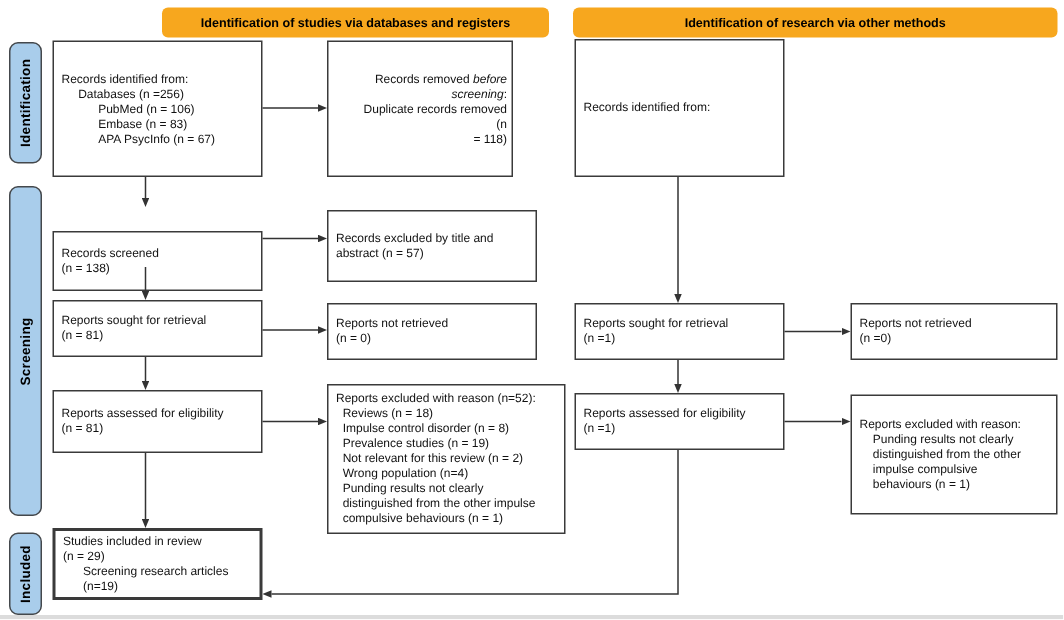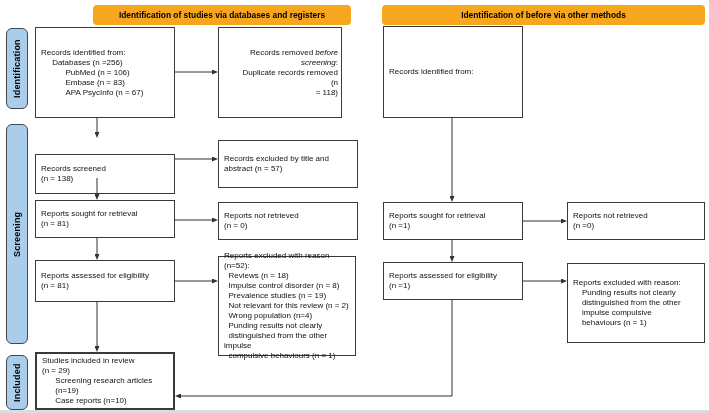--- a/index.html
+++ b/index.html
@@ -6,21 +6,21 @@
   .canvas{
     position:relative;width:709px;height:413px;background:#ffffff;
     font-family:"Liberation Sans",sans-serif;color:var(--text,#111);
     overflow:hidden;
   }
   .banner{
     position:absolute;height:20px;background:var(--banner-bg,#F7A71E);
     border-radius:4px;display:flex;align-items:center;justify-content:center;
     font-size:8.4px;font-weight:bold;color:#000;text-align:center;white-space:nowrap;
   }
-  .banner.left{left:93px;top:5px;width:258px;}
+  .banner.left{left:108px;top:5px;width:258px;}
   .banner.right{left:382px;top:5px;width:323px;}
   .stage{
     position:absolute;left:6px;width:22px;background:var(--stage-bg,#A9CDEB);
     border:1px solid var(--stage-border,#44484C);border-radius:6px;
     display:flex;align-items:center;justify-content:center;
     writing-mode:vertical-rl;transform:rotate(180deg);
     font-size:9px;font-weight:bold;color:#000;letter-spacing:.2px;box-sizing:border-box;
   }
   .stage.identification{top:28px;height:81px;}
   .stage.screening{top:124px;height:220px;}
@@ -28,43 +28,43 @@
   .bx{
     position:absolute;background:#fff;border:1px solid var(--box-border,#3A3A3A);
     box-sizing:border-box;display:flex;flex-direction:column;justify-content:center;
     padding:2px 3px 2px 5px;font-size:8px;line-height:10px;color:var(--text,#111);
   }
   .bx .line{white-space:pre-wrap;}
   .p-b1{left:35px;top:27px;width:140px;height:91px;}
   .p-b2{left:35px;top:138px;width:140px;height:40px;margin-top:16px;}
   .p-b3{left:35px;top:200px;width:140px;height:38px;}
   .p-b4{left:35px;top:260px;width:140px;height:42px;}
-  .p-b5{left:35px;top:352px;width:140px;height:58px;border-width:2px;}
+  .p-b5{left:35px;top:352px;width:140px;height:48px;border-width:2px;}
   .p-c1{left:218px;top:27px;width:124px;height:91px;text-align:right;}
   .p-c2{left:218px;top:140px;width:140px;height:48px;}
   .p-c3{left:218px;top:202px;width:140px;height:38px;}
-  .p-c4{left:218px;top:256px;width:138px;height:100px;}
+  .p-c4{left:218px;top:256px;width:159px;height:100px;}
   .p-d1{left:383px;top:26px;width:140px;height:92px;}
   .p-d2{left:383px;top:202px;width:140px;height:38px;}
   .p-d3{left:383px;top:262px;width:140px;height:38px;}
   .p-e1{left:567px;top:202px;width:138px;height:38px;}
   .p-e2{left:567px;top:263px;width:138px;height:80px;}
   svg.arrows{position:absolute;left:0;top:0;pointer-events:none;}
   svg.arrows line, svg.arrows polyline{stroke:var(--arrow,#333);stroke-width:1;fill:none;}
   svg.arrows marker path{fill:var(--arrow,#333);}
   .bottom-strip{position:absolute;left:0;bottom:0;width:709px;height:3px;background:#dcdcdc;}
   em{font-style:italic;}
 </style>
 </head>
 <body>
 
 <div class="canvas">
 
   <div class="banner left">Identification of studies via databases and registers</div>
-  <div class="banner right">Identification of before via other methods</div>
+  <div class="banner right">Identification of research via other methods</div>
 
   <div class="stage identification">Identification</div>
   <div class="stage screening">Screening</div>
   <div class="stage included">Included</div>
 
   <div class="bx p-b1">
       <div class="line">Records identified from:</div>
       <div class="line">     Databases (n =256)</div>
       <div class="line">           PubMed (n = 106)</div>
       <div class="line">           Embase (n = 83)</div>
@@ -112,21 +112,20 @@
       <div class="line">  Punding results not clearly</div>
       <div class="line">  distinguished from the other impulse</div>
       <div class="line">  compulsive behaviours (n = 1)</div>
     </div>
 
   <div class="bx p-b5">
       <div class="line">Studies included in review</div>
       <div class="line">(n = 29)</div>
       <div class="line">      Screening research articles</div>
       <div class="line">      (n=19)</div>
-      <div class="line">      Case reports (n=10)</div>
     </div>
 
   <div class="bx p-d1">
       <div class="line">Records identified from:</div>
     </div>
   <div class="bx p-d2">
       <div class="line">Reports sought for retrieval</div>
       <div class="line">(n =1)</div>
     </div>
   <div class="bx p-e1">

